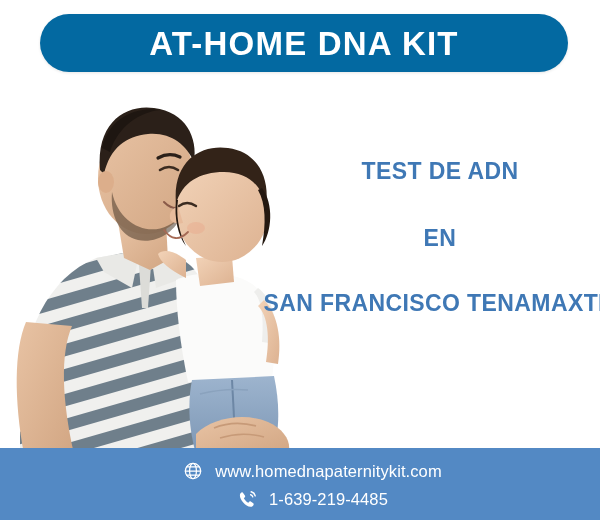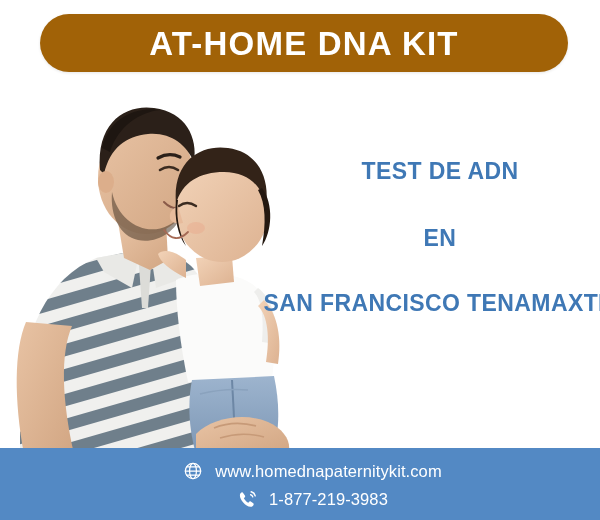--- a/index.html
+++ b/index.html
@@ -16,21 +16,21 @@
     width:600px; height:520px;
     background:#ffffff;
     overflow:hidden;
   }
 
   
   #title-badge {
     position:absolute;
     left:40px; top:14px;
     width:528px; height:58px;
-    background:#a16207;
+    background:#0369a1;
     border-radius:29px;
     display:flex;
     align-items:center;
     justify-content:center;
     box-shadow:0 1px 3px rgba(0,0,0,0.10);
   }
   #title-badge-text {
     color:#ffffff;
     font-size:33px;
     font-weight:bold;
@@ -255,19 +255,19 @@
         <span class="footer-icon">
           <svg width="21" height="21" viewBox="0 0 24 24" fill="none" stroke="#ffffff" stroke-width="1.6" stroke-linecap="round" stroke-linejoin="round">
             <path d="M6.6 3.4 C5.2 3.4 3.4 5 3.3 6.8 c-0.3 5.6 6.5 13 12.1 13.6 1.8 0.2 3.6 -1.6 3.7 -3
                0.05 -0.7 -0.3 -1.1 -0.9 -1.5 l-2.5 -1.6 c-0.6 -0.4 -1.2 -0.25 -1.7 0.25 l-1.1 1.15
                c-2.2 -1.1 -4 -2.9 -5.1 -5.1 l1.15 -1.1 c0.5 -0.5 0.65 -1.1 0.25 -1.7 l-1.6 -2.5
                c-0.4 -0.6 -0.75 -0.9 -1.45 -0.9 Z" fill="#ffffff" stroke="none"></path>
             <path d="M16.2 3.2 a6.4 6.4 0 0 1 4.6 4.6"></path>
             <path d="M15.6 6.6 a3.6 3.6 0 0 1 2.4 2.4"></path>
           </svg>
         </span>
-        <span class="footer-text">1-877-219-3983</span>
+        <span class="footer-text">1-639-219-4485</span>
       </div>
 
     </div>
 
   </div>
 </div>
 
 </body></html>

